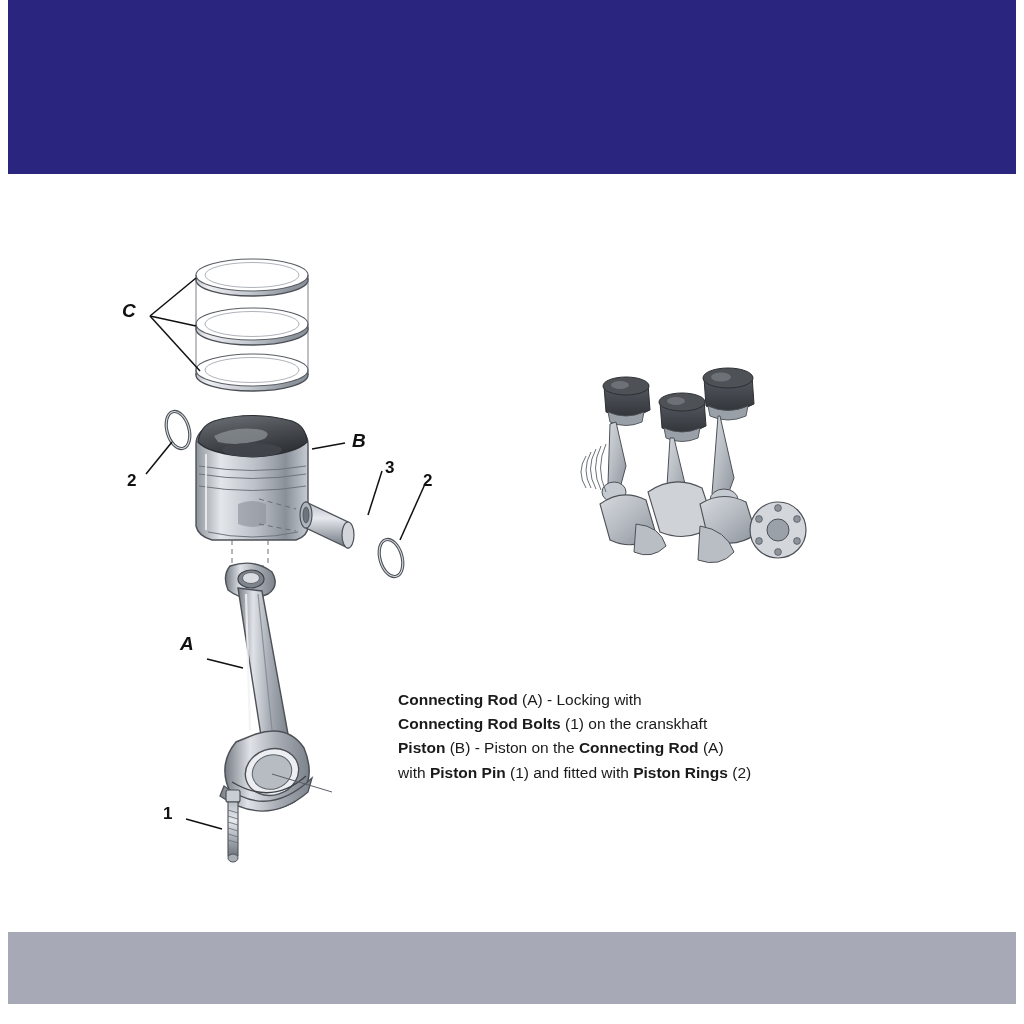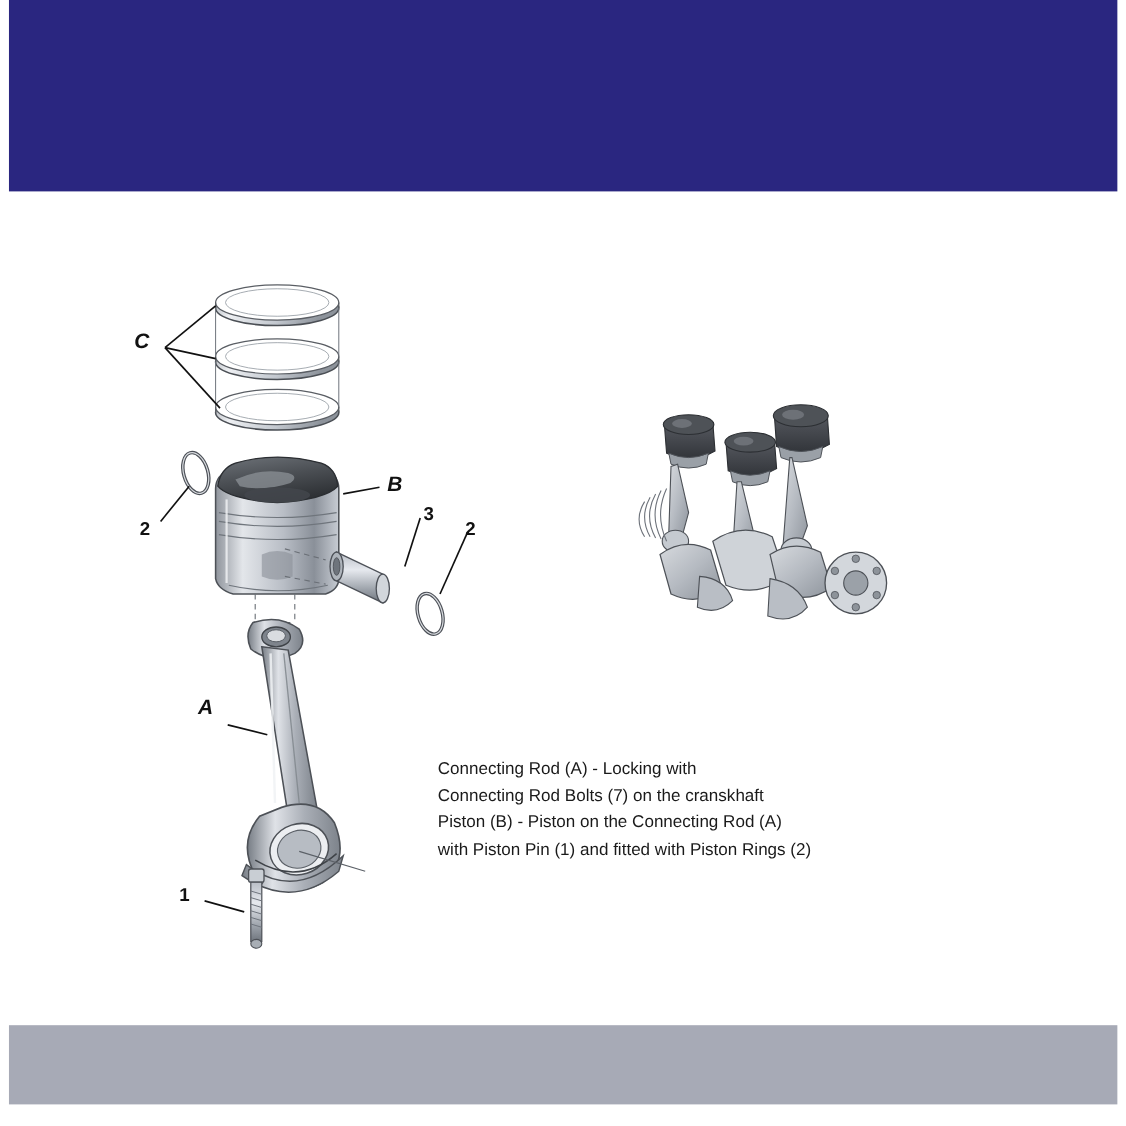--- a/index.html
+++ b/index.html
@@ -60,21 +60,21 @@
   
   .caption {
     position: absolute;
     left: 398px;
     top: 688px;
     width: 470px;
     font-size: 15.5px;
     line-height: 24.2px;
     color: #1a1a1a;
   }
-  .caption .b { font-weight: normal; text-align: right; }
+  .caption .b { font-weight: bold; text-align: right; }
   .caption-line { white-space: nowrap; }
 
   
   .callout {
     position: absolute;
     font-style: italic;
     font-weight: bold;
     font-size: 19px;
     color: #111111;
   }
@@ -335,21 +335,21 @@
   <div class="num" style="left:127px; top:471px;">2</div>
   <div class="num" style="left:423px; top:471px;">2</div>
   <div class="num" style="left:385px; top:458px;">3</div>
   <div class="num" style="left:163px; top:804px;">1</div>
 
   <div class="caption">
     <div class="caption-line">
       <span class="b">Connecting Rod</span><span> (A) - Locking with</span>
     </div>
     <div class="caption-line">
-      <span class="b">Connecting Rod Bolts</span><span> (7) on the cranskhaft</span>
+      <span class="b">Connecting Rod Bolts</span><span> (1) on the cranskhaft</span>
     </div>
     <div class="caption-line">
       <span class="b">Piston</span><span> (B) - Piston on the </span><span class="b">Connecting Rod</span><span> (A)</span>
     </div>
     <div class="caption-line">
       <span>with </span><span class="b">Piston Pin</span><span> (1) and fitted with </span><span class="b">Piston Rings</span><span> (2)</span>
     </div>
   </div>
 
 </div>

